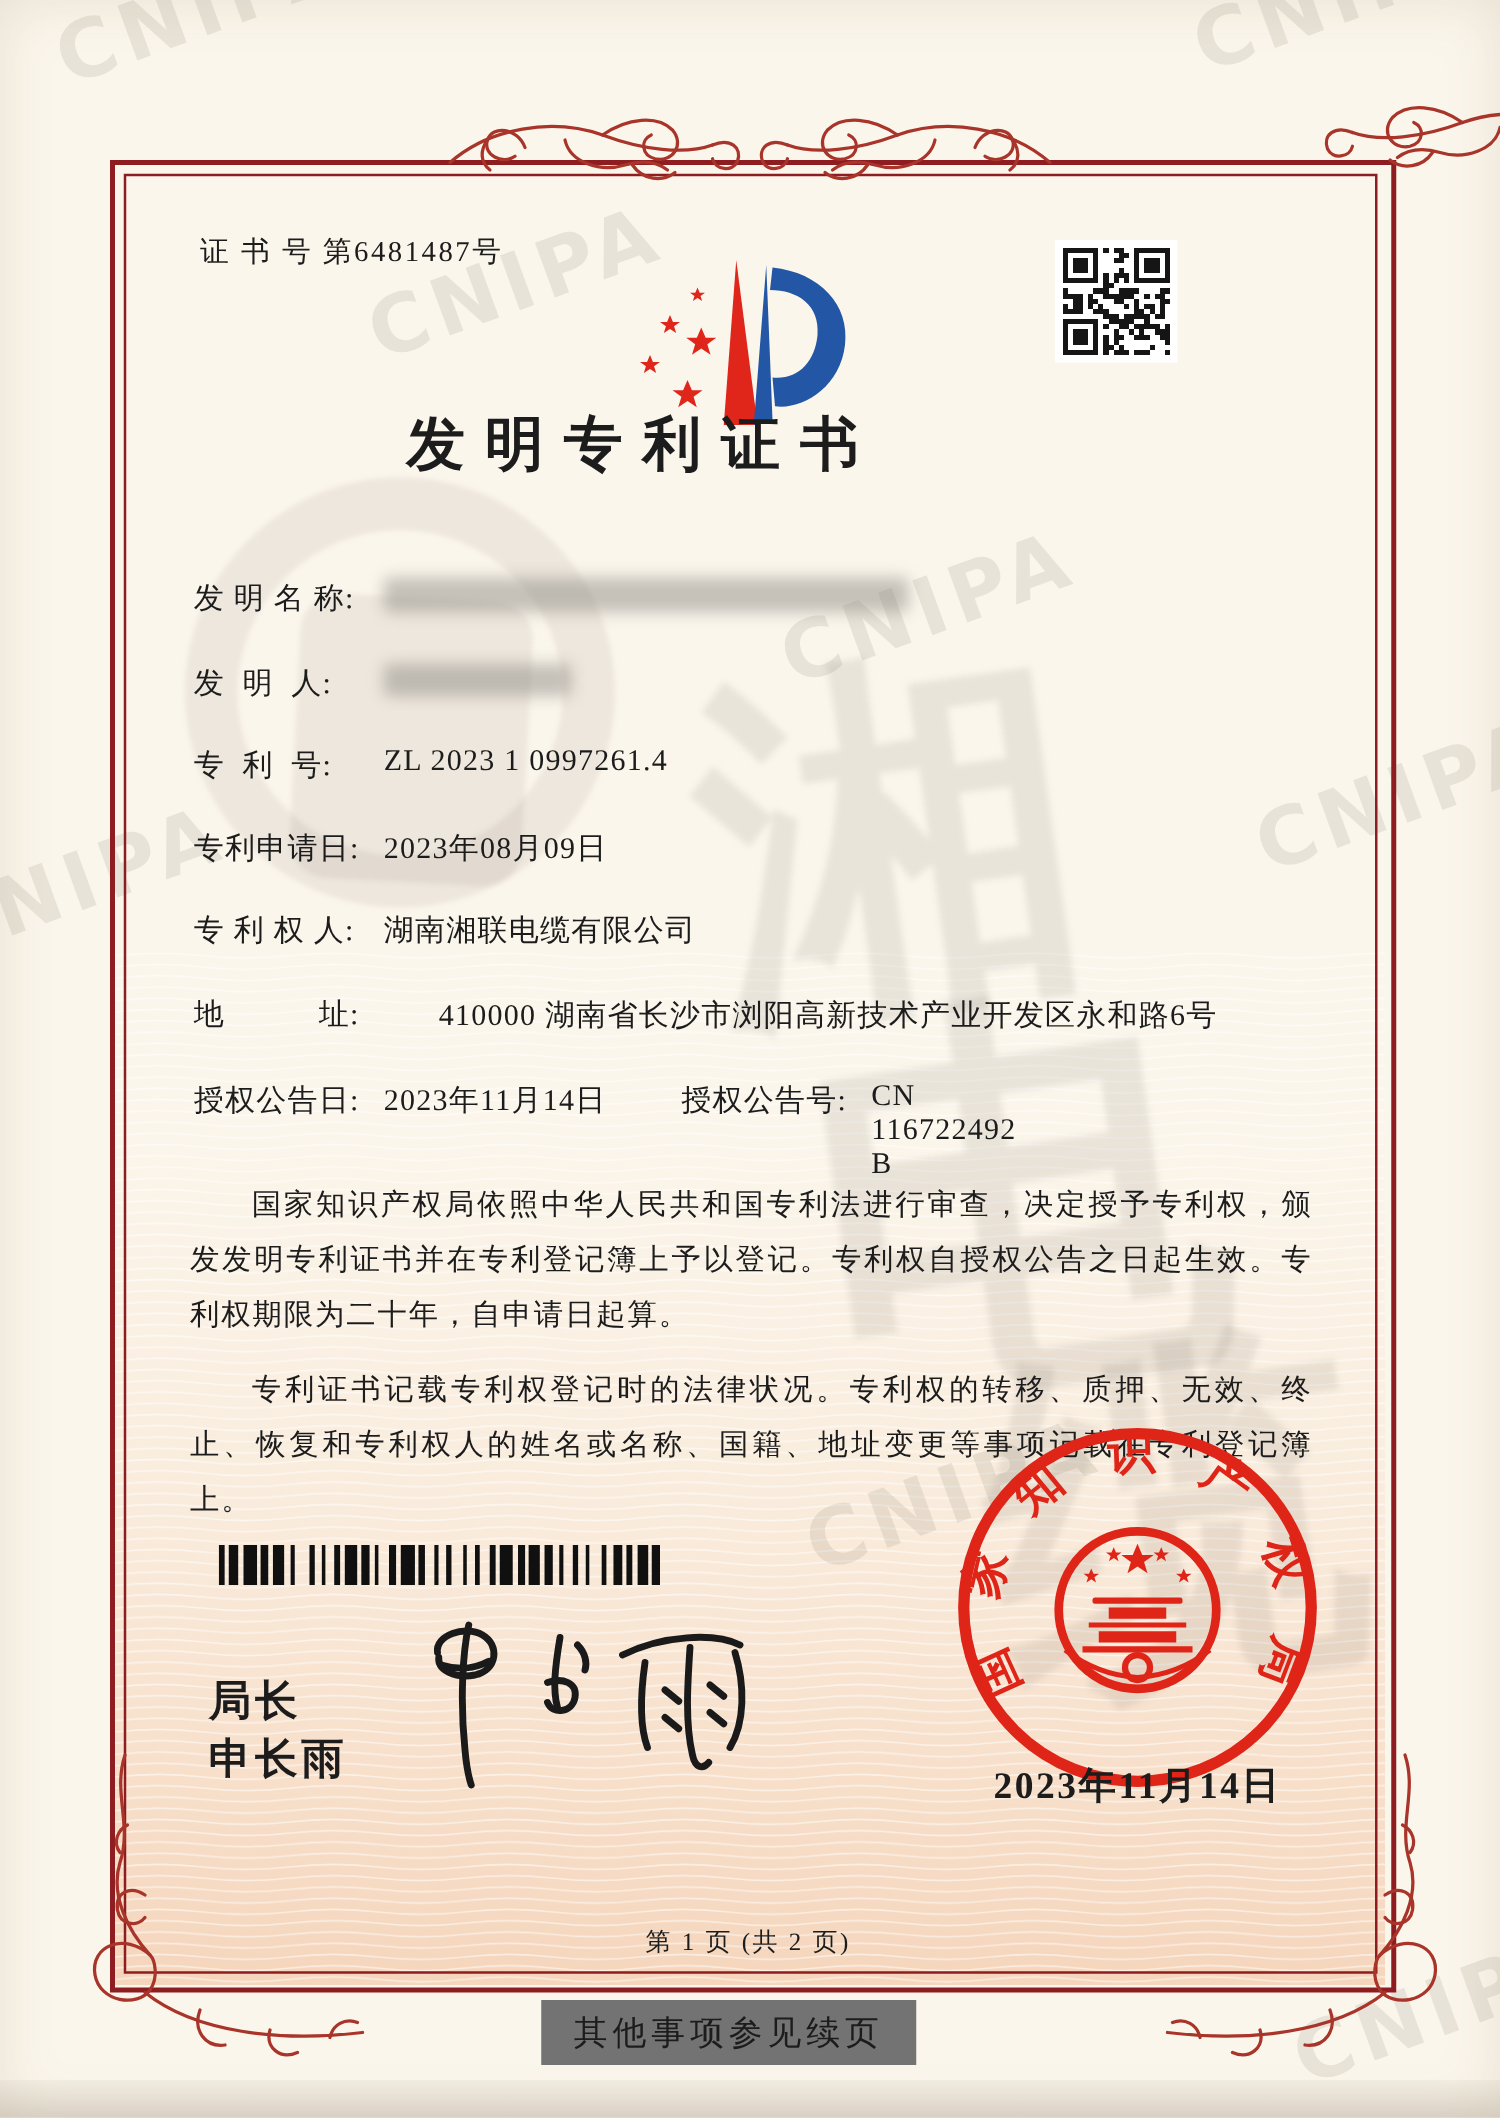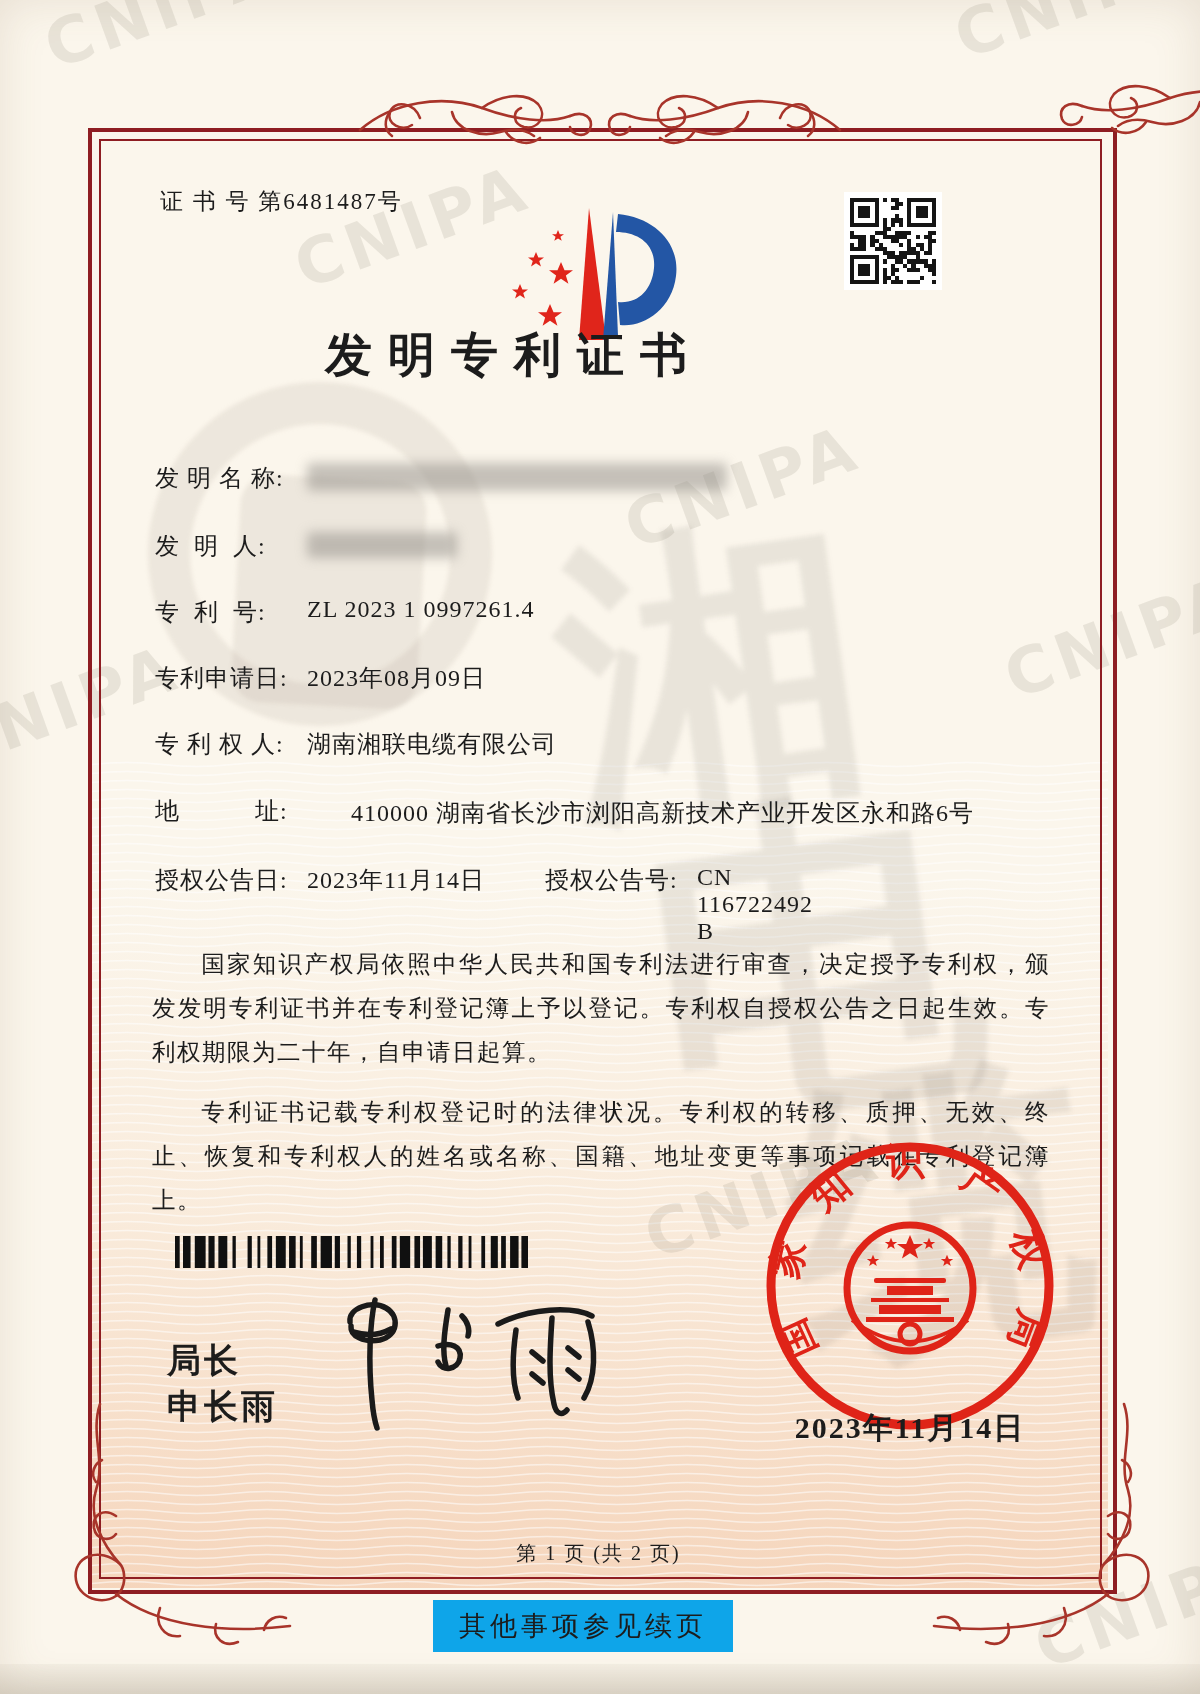--- a/index.html
+++ b/index.html
@@ -41,21 +41,21 @@
   .para{position:absolute;left:152px;width:898px;font-size:23.5px;line-height:44px;
     text-align:justify;text-indent:2.1em;letter-spacing:1.5px;}
   
   .barcode{left:175px;top:1236px;width:353px;height:32px;}
   .sig-label{position:absolute;left:167px;font-size:34px;font-weight:700;
     font-family:"Liberation Sans","DejaVu Sans",sans-serif;letter-spacing:3px;}
   .signature{left:320px;top:1282px;width:300px;height:155px;}
   .seal{left:760px;top:1136px;width:300px;height:312px;}
   
   .page-info{left:88px;top:1540px;width:1021px;text-align:center;font-size:20px;letter-spacing:2px;}
-  .note-box{left:433px;top:1600px;background:#0ea5e9;padding:8px 26px;font-size:27px;letter-spacing:4px;}
+  .note-box{left:433px;top:1600px;background:#737373;padding:8px 26px;font-size:27px;letter-spacing:4px;}
   .ornament{position:absolute;}
 </style>
 </head>
 <body>
 
 <div class="page">
 
   <svg width="0" height="0" style="position:absolute">
     <defs>
       <path id="st" d="M0,-10 L2.94,-3.09 10,-3.09 4.05,1.18 6.18,8.09 0,4 -6.18,8.09 -4.05,1.18 -10,-3.09 -2.94,-3.09 Z"></path>

